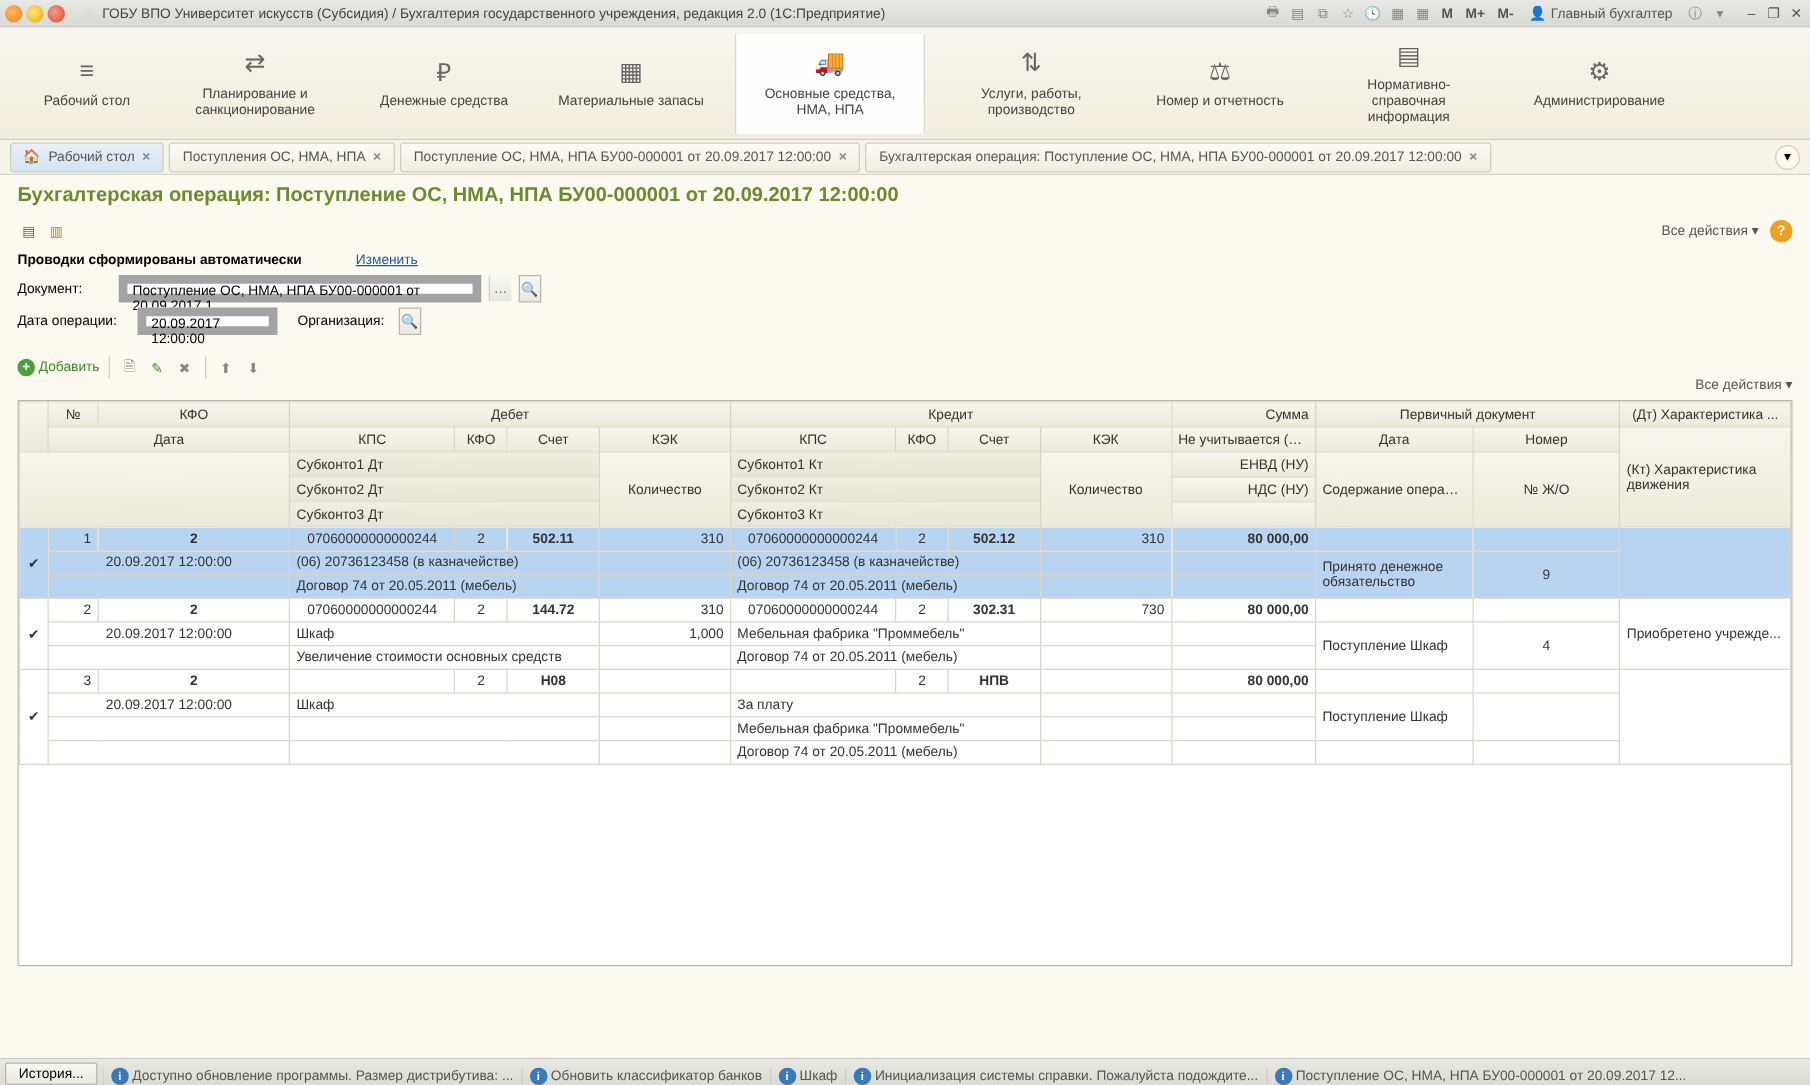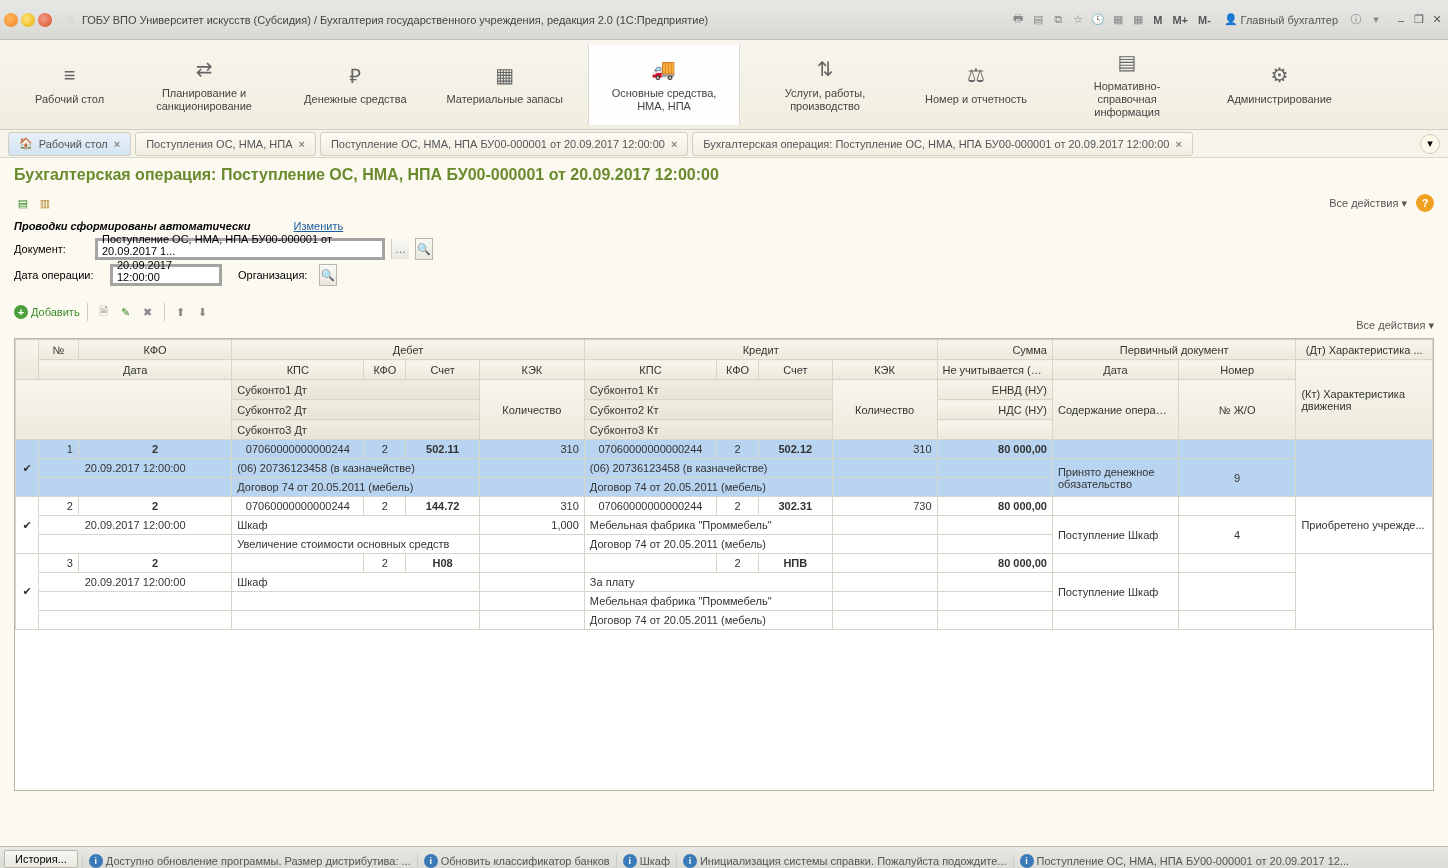--- a/index.html
+++ b/index.html
@@ -1,19 +1,19 @@
 <!DOCTYPE html>
 <html><head>
 <meta charset="utf-8">
 <style>
 * { margin: 0; padding: 0; box-sizing: border-box; font-family: Arial, sans-serif; font-size: 11px; }
 body { background: #f4f4f0; overflow: hidden; }
 
 
-.titlebar { height: 40px; background: linear-gradient(#e8e8e6, #d8d8d4); display: flex; align-items: center; padding: 0 4px; border-bottom: 1px solid #bbb; }
+.titlebar { height: 22px; background: linear-gradient(#e8e8e6, #d8d8d4); display: flex; align-items: center; padding: 0 4px; border-bottom: 1px solid #bbb; }
 .win-btns { display: flex; gap: 3px; margin-right: 8px; }
 .win-btn { width: 14px; height: 14px; border-radius: 50%; }
 .wb-close { background: radial-gradient(circle at 40% 40%, #ffb75f, #f08421); }
 .wb-min { background: radial-gradient(circle at 40% 40%, #ffe680, #e6aa00); }
 .wb-max { background: radial-gradient(circle at 40% 40%, #f29d88, #d84b24); }
 .star { color: #ccc; margin: 0 6px; }
 .title-text { color: #444; flex: 1; }
 .tb-right { display: flex; align-items: center; gap: 4px; }
 .tb-icon { width: 16px; height: 16px; display: inline-flex; align-items: center; justify-content: center; color: #888; }
 .m-btn { font-weight: bold; color: #555; padding: 0 3px; }
@@ -38,26 +38,26 @@
 
 .content { padding: 8px 14px; height: calc(100vh - 22px - 90px - 28px - 22px); overflow: auto; background: #fcfaf0; }
 .page-title { color: #6a8a2e; font-size: 16px; font-weight: bold; margin-bottom: 10px; }
 .action-row { display: flex; align-items: center; margin-bottom: 8px; justify-content: space-between; }
 .small-tb { display: flex; gap: 4px; }
 .small-tb .ico { width: 18px; height: 18px; display: flex; align-items: center; justify-content: center; }
 .all-actions { color: #555; margin-top: 27px; }
 .help-ico { width: 18px; height: 18px; background: #f0a020; border-radius: 50%; display: inline-flex; align-items: center; justify-content: center; color: #fff; font-weight: bold; margin-left: 6px; }
 
 .auto-line { margin-bottom: 6px; }
-.auto-line b { font-weight: bold; font-style: italic; }
+.auto-line b { font-weight: bold; }
 .link { color: #1a5a9e; text-decoration: underline; cursor: pointer; padding-left: 37px; }
 
 .form-row { display: flex; align-items: center; gap: 6px; margin-bottom: 4px; }
 .label { min-width: 75px; }
-.input { background: #fff; border: 3px solid #a3a3a3; height: 22px; padding: 0 4px; display: flex; align-items: flex-end; }
+.input { background: #fff; border: 7px solid #a3a3a3; height: 22px; padding: 0 4px; display: flex; align-items: flex-start; }
 .input-btn { width: 18px; height: 20px; background: linear-gradient(#f8f8f4, #e8e8e0); border-left: 1px solid #ccc; display: flex; align-items: center; justify-content: center; color: #666; }
 .lookup { border: 1px solid #b8b6a8; height: 22px; width: 18px; background: linear-gradient(#f8f8f4, #e8e8e0); display: flex; align-items: center; justify-content: center; }
 
 .toolbar { display: flex; align-items: center; gap: 6px; margin: 6px 0; justify-content: space-between; }
 .tb-left { display: flex; align-items: center; gap: 4px; }
 .add-btn { color: #3a8a2a; display: flex; align-items: center; gap: 3px; }
 .add-ico { width: 14px; height: 14px; background: #4aa03a; border-radius: 50%; display: flex; align-items: center; justify-content: center; color: #fff; font-weight: bold; }
 .sep { width: 1px; height: 18px; background: #ccc; margin: 0 3px; }
 .tb-ico { width: 18px; height: 18px; display: flex; align-items: center; justify-content: center; color: #888; }
 

